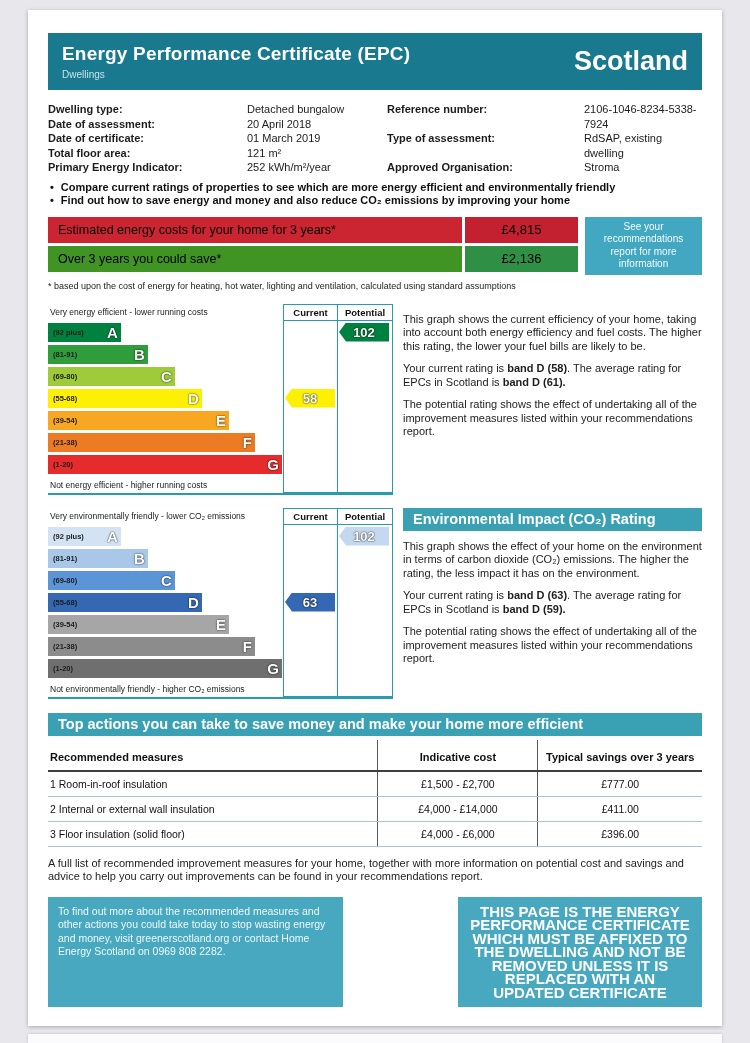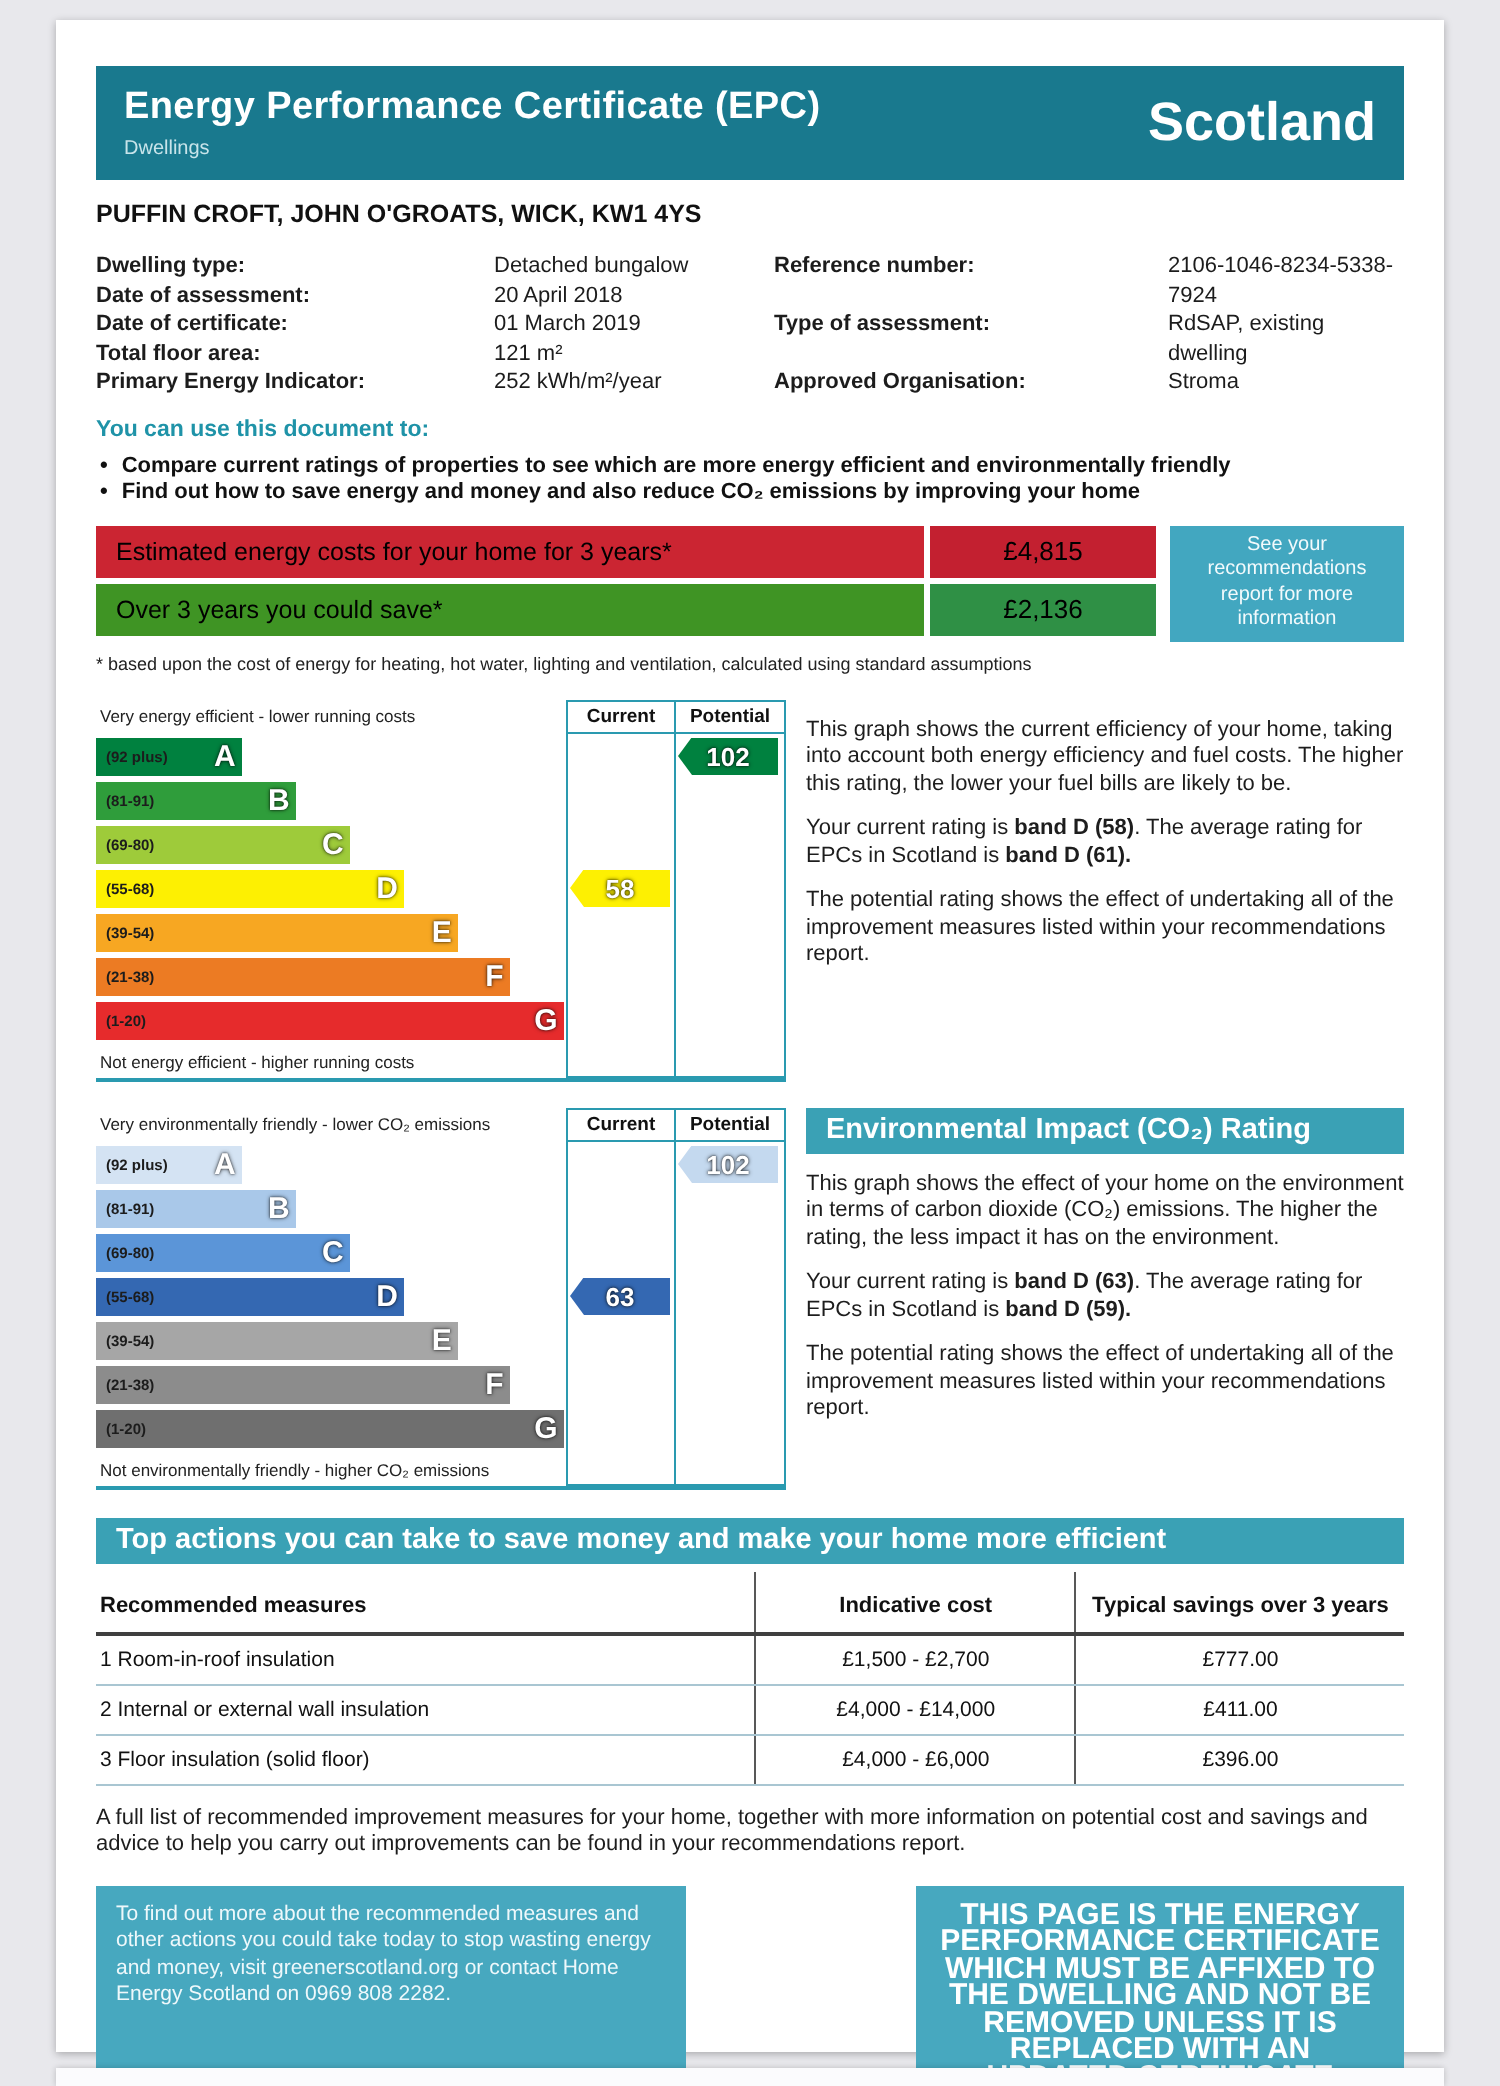--- a/index.html
+++ b/index.html
@@ -92,21 +92,20 @@
   <div class="content">
 
     <div class="hdr-bar">
       <div>
         <div class="hdr-title">Energy Performance Certificate (EPC)</div>
         <div class="hdr-sub">Dwellings</div>
       </div>
       <div class="hdr-region">Scotland</div>
     </div>
 
-    <div class="address">PUFFIN CROFT, JOHN O'GROATS, WICK, KW1 4YS</div>
 
     <div class="details">
       <div class="dcol-left">
         <div class="drow">
             <span class="dlabel">Dwelling type:</span>
             <span class="dval">Detached bungalow</span>
           </div>
         <div class="drow">
             <span class="dlabel">Date of assessment:</span>
             <span class="dval">20 April 2018</span>
@@ -133,21 +132,20 @@
             <span class="dlabel">Type of assessment:</span>
             <span class="dval">RdSAP, existing dwelling</span>
           </div>
         <div class="drow">
             <span class="dlabel">Approved Organisation:</span>
             <span class="dval">Stroma</span>
           </div>
       </div>
     </div>
 
-    <div class="use-head">You can use this document to:</div>
     <div class="bullets">
       <div class="bullet">
           <span>Compare current ratings of properties to see which are more energy efficient and environmentally friendly</span>
         </div>
       <div class="bullet">
           <span>Find out how to save energy and money and also reduce CO₂ emissions by improving your home</span>
         </div>
     </div>
 
     <div class="costs">

